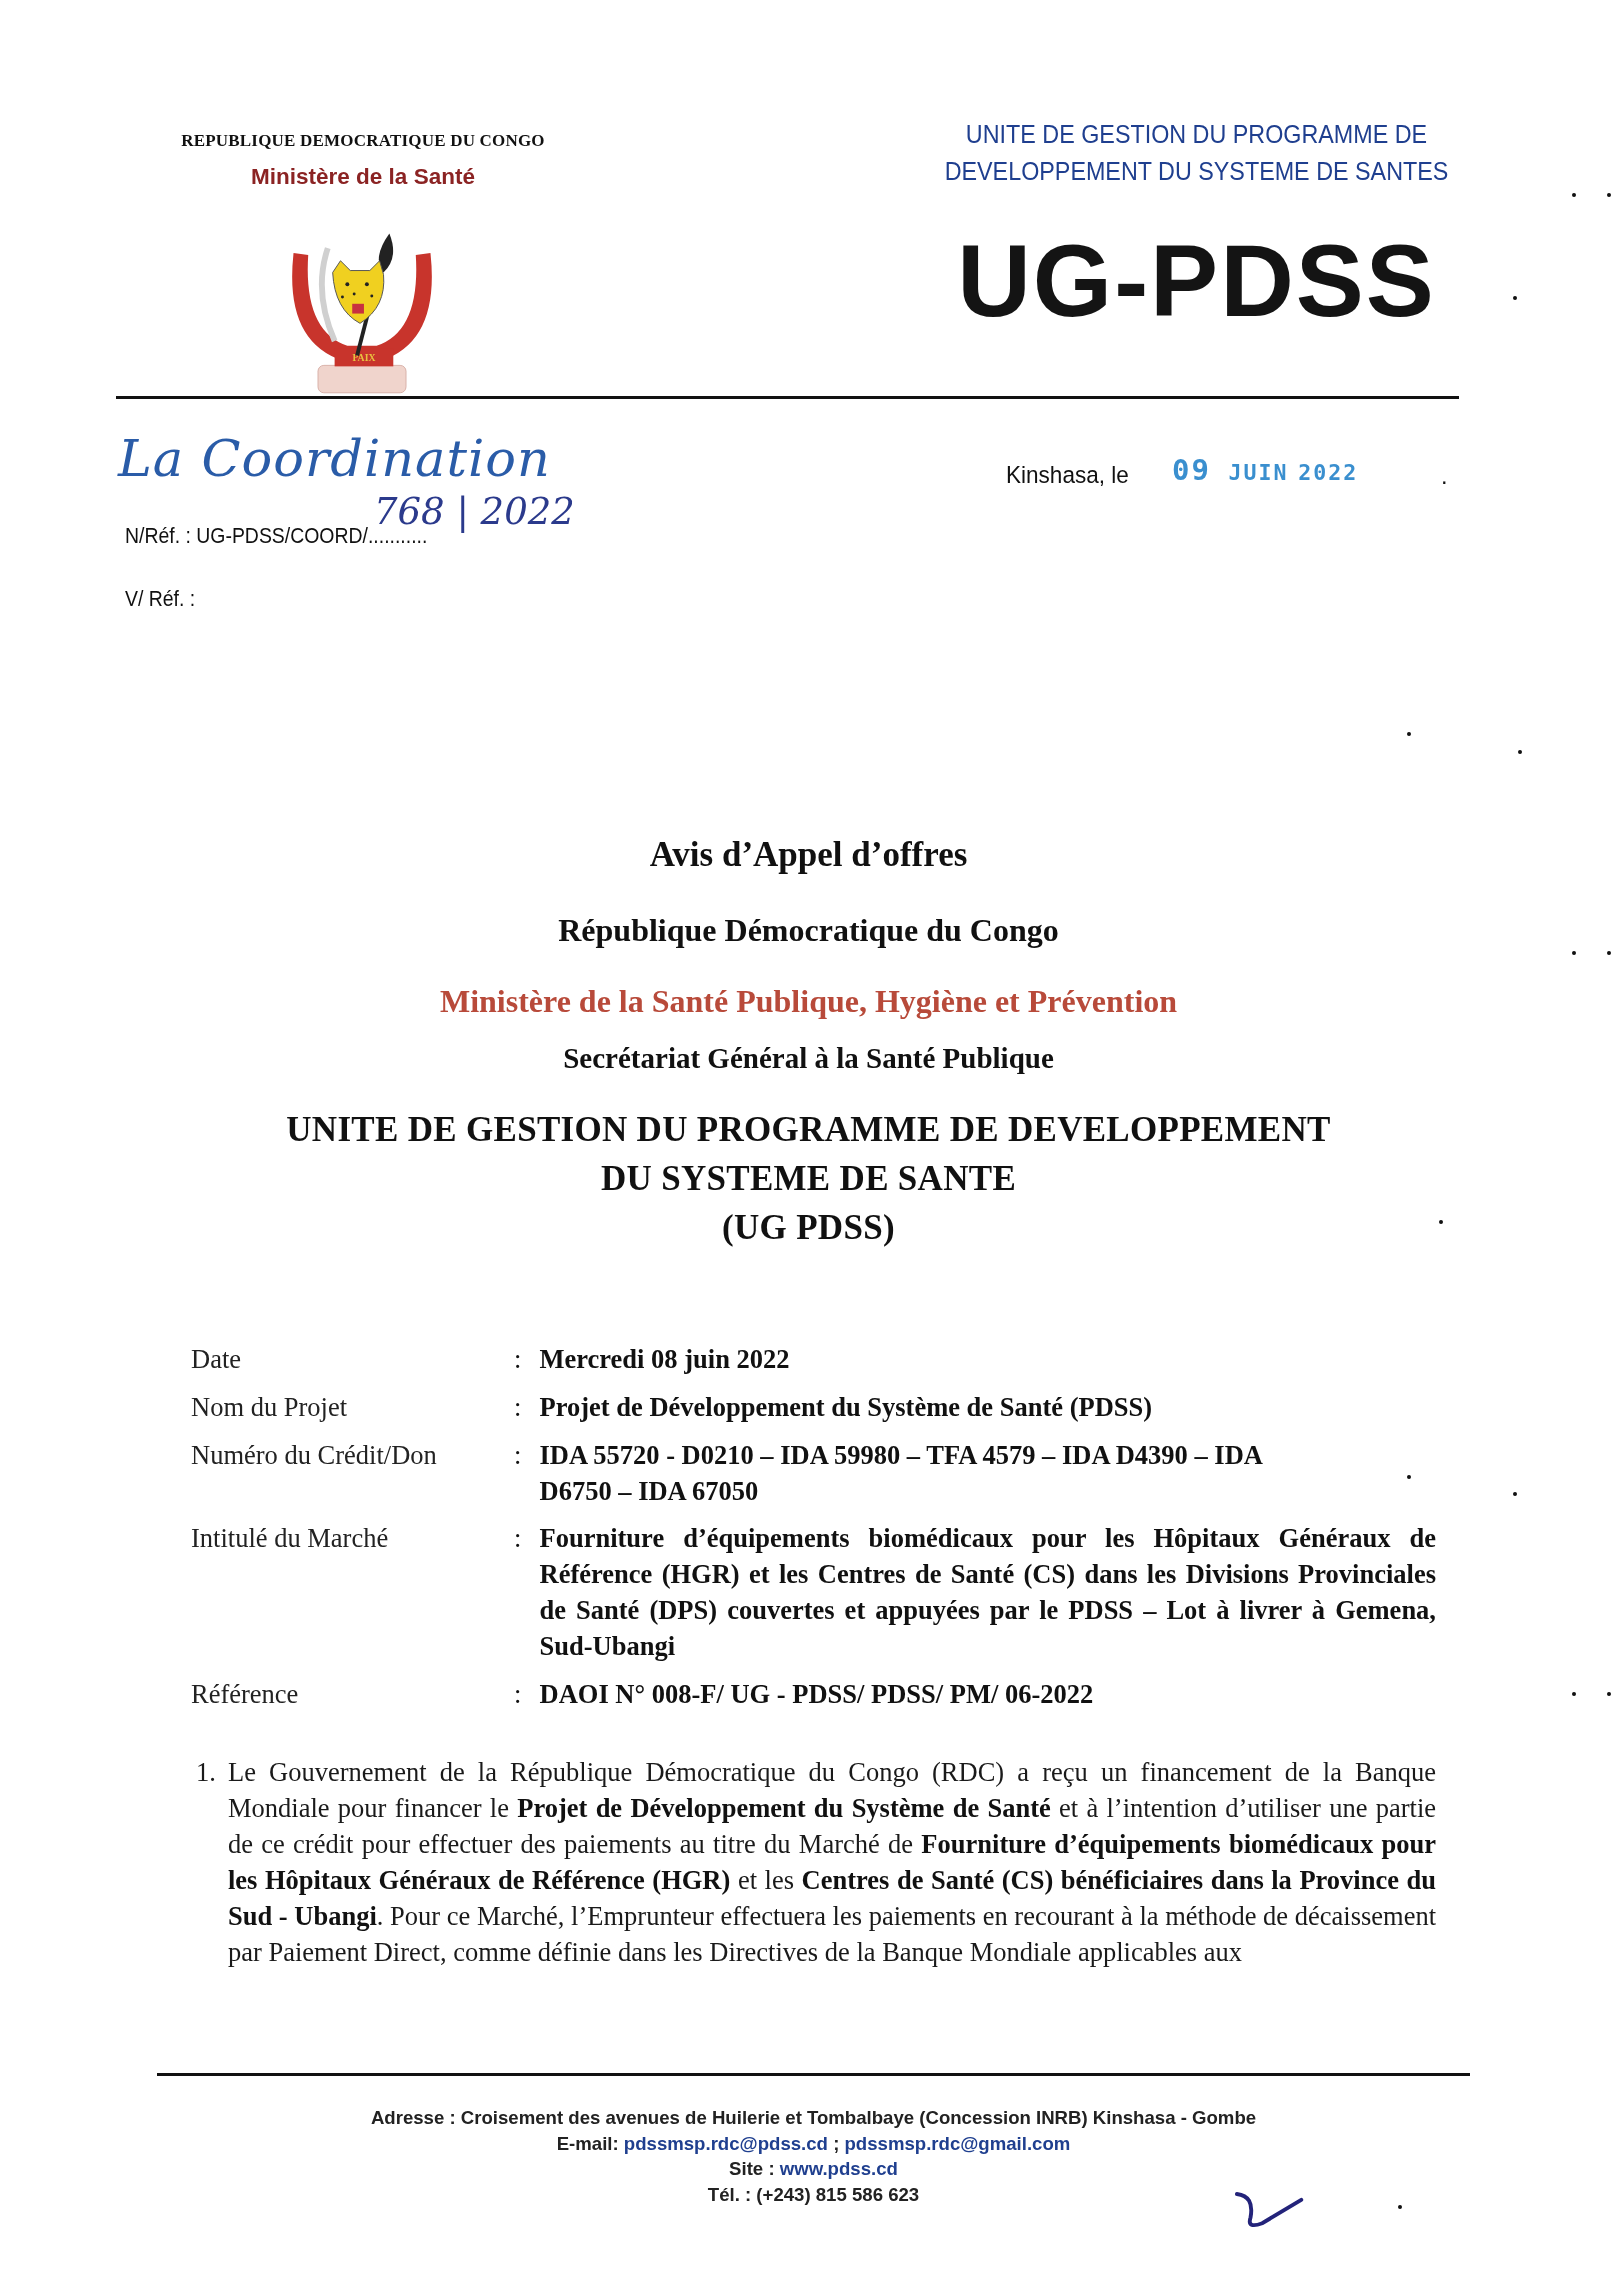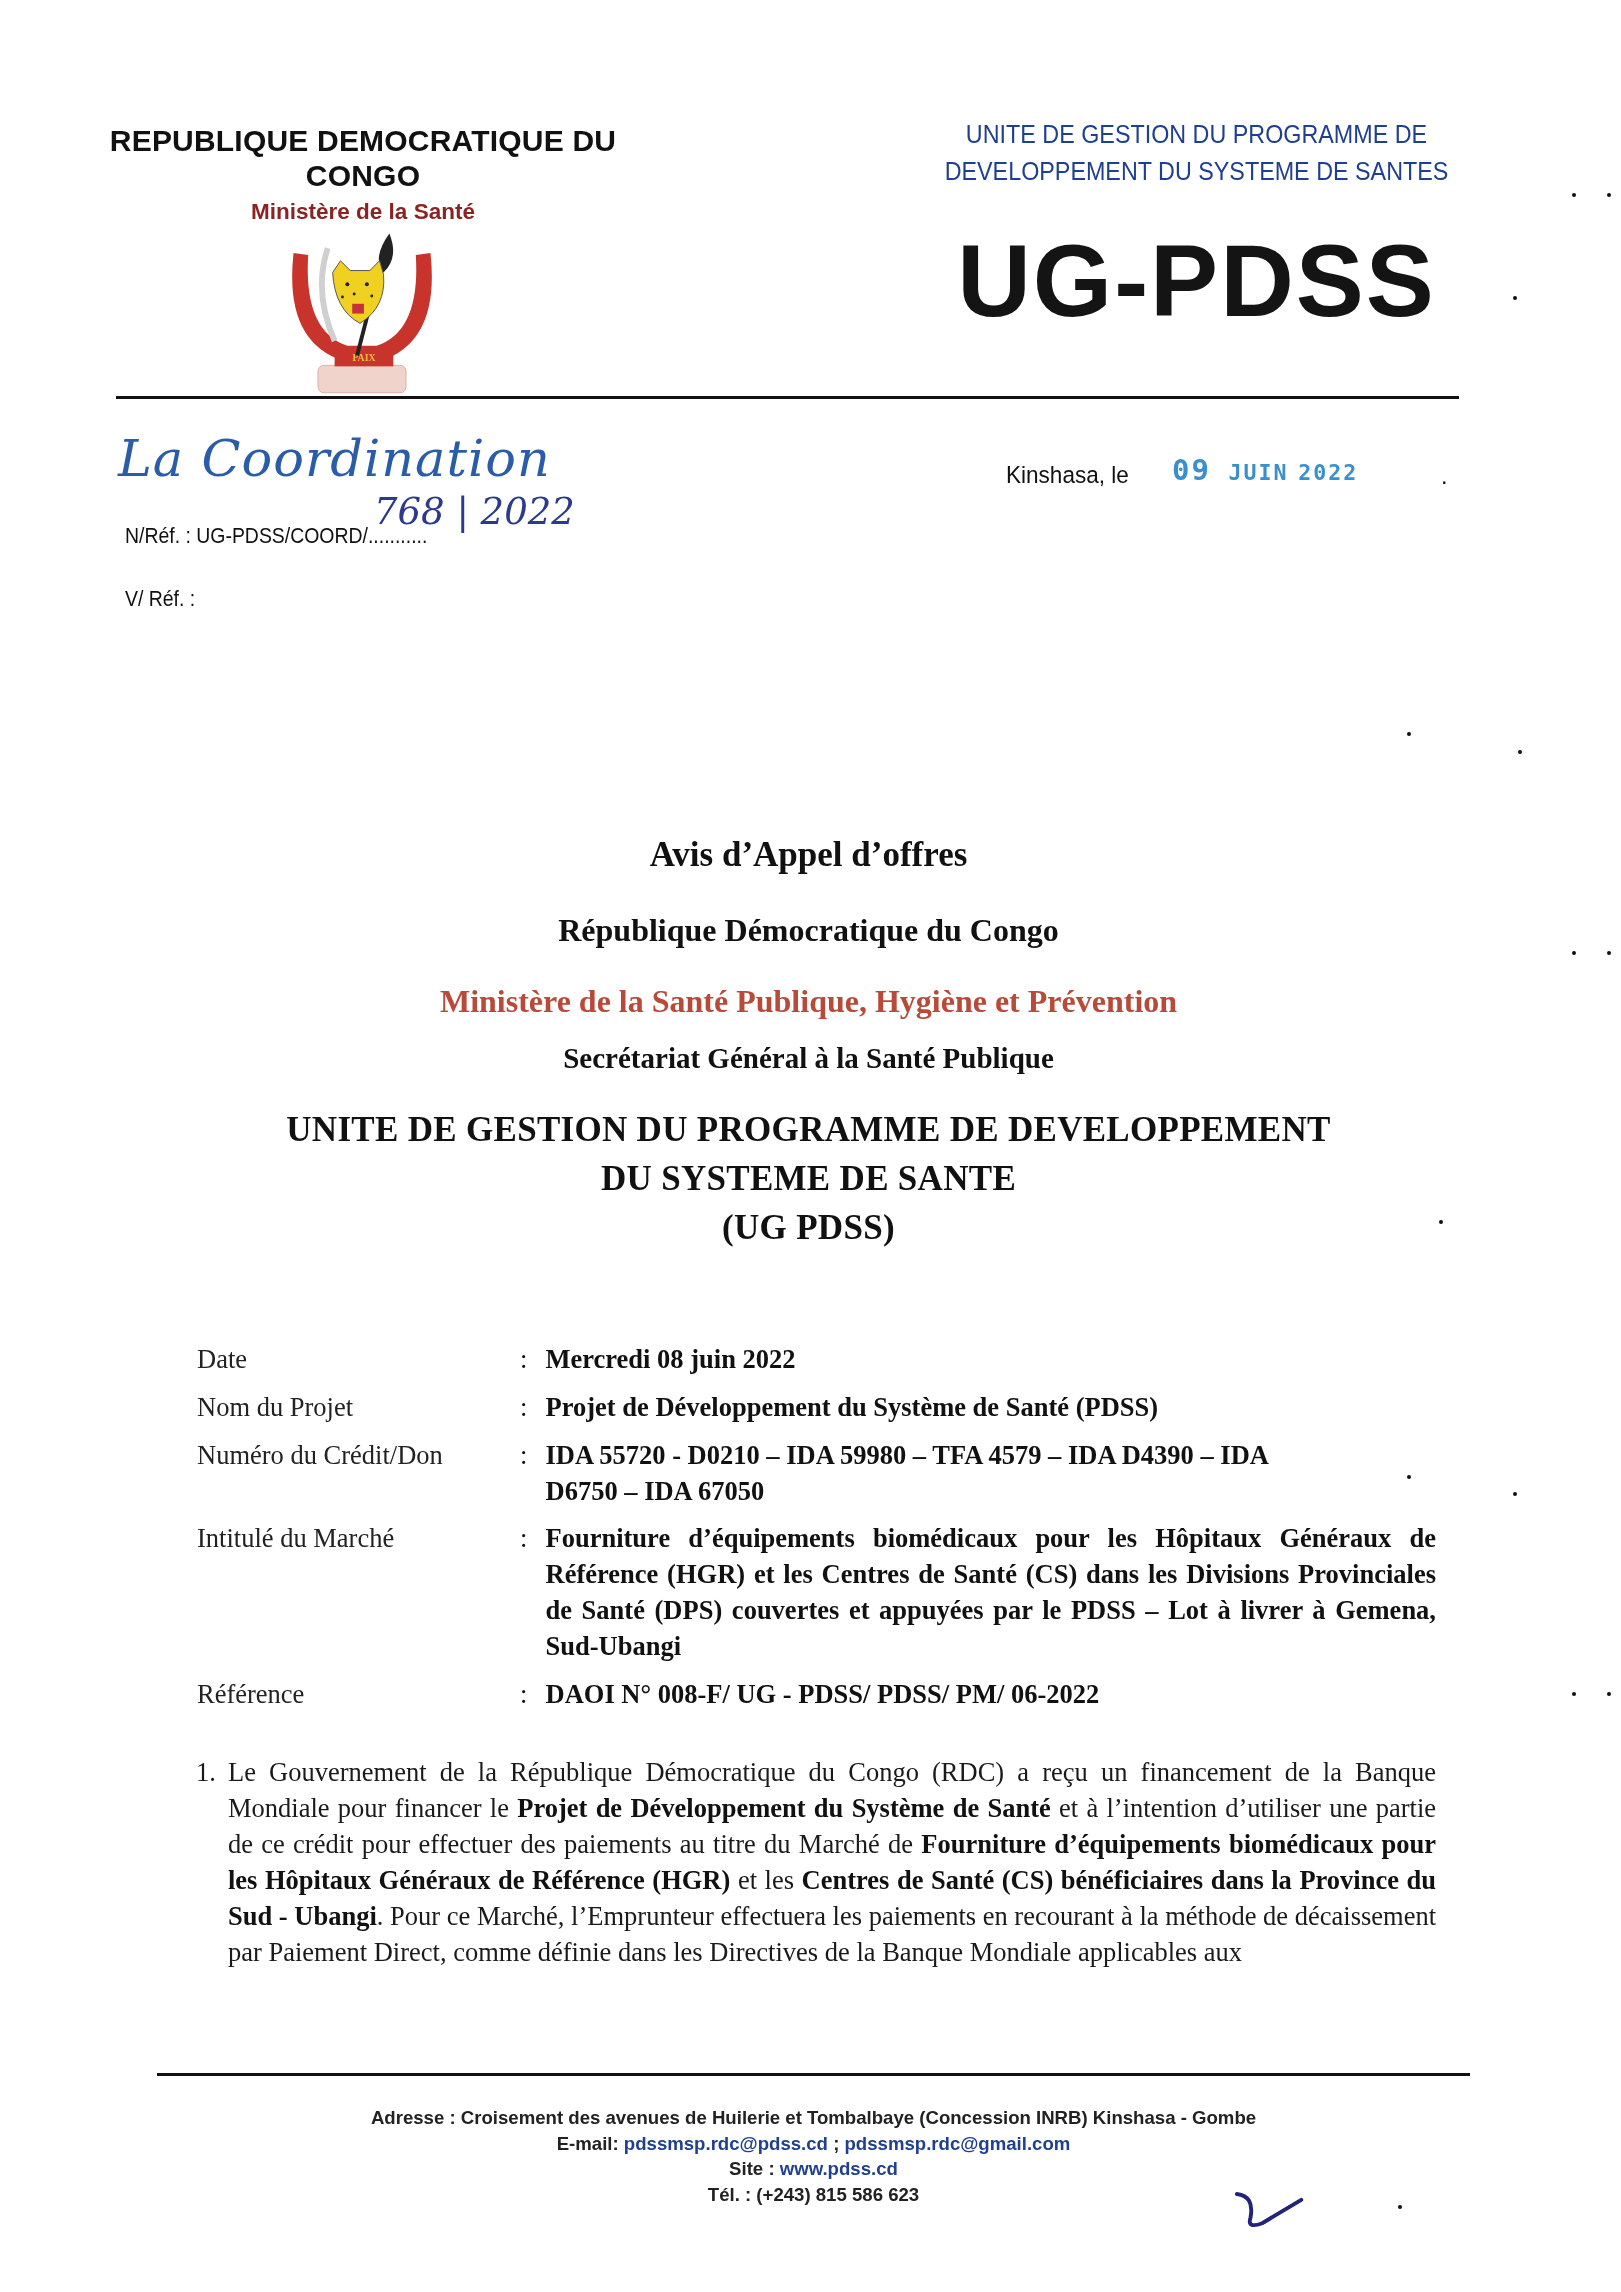--- a/index.html
+++ b/index.html
@@ -1,21 +1,21 @@
 <!DOCTYPE html>
 <html><head>
 <meta charset="utf-8">
 <style>
   html, body { margin: 0; padding: 0; background: #ffffff; }
   body { width: 1621px; height: 2293px; position: relative; overflow: hidden; font-family: "Liberation Serif", serif; color: #111; }
   .abs { position: absolute; }
 
   
   .hdr-left { left: 59px; top: 123px; width: 608px; text-align: center; font-family: "Liberation Sans", sans-serif; font-weight: bold; }
-  .hdr-left .country { font-size: 30px; letter-spacing: 0.2px; color: #111; line-height: 35px; }
+  .hdr-left .country { font-size: 17px; letter-spacing: 0.2px; color: #111; line-height: 35px; font-family: Liberation Serif, serif; }
   .hdr-left .ministry { font-size: 22.5px; color: #8b2323; line-height: 37px; }
   .hdr-left .secgen { font-size: 22.5px; color: #111; line-height: 31px; }
 
   .emblem { left: 274px; top: 233px; width: 176px; height: 167px; }
 
   
   .hdr-right { left: 863px; top: 116px; width: 667px; text-align: center; font-family: "Liberation Sans", sans-serif; }
   .hdr-right .unit { font-size: 26.5px; color: #1f3f8f; line-height: 37px; transform: scaleX(0.88); transform-origin: center; white-space: nowrap; }
   .hdr-right .acronym { font-size: 102px; font-weight: bold; color: #141414; line-height: 108px; margin-top: 37px; letter-spacing: 2px; }
 
@@ -34,21 +34,21 @@
   .title-block { left: 196px; top: 833px; width: 1225px; text-align: center; font-weight: bold; }
   .title-block .t1 { font-size: 35px; line-height: 43px; }
   .title-block .t2 { font-size: 28px; line-height: 35px; margin-top: 17.6px; }
   .title-block .t3 { font-size: 32px; line-height: 39px; margin-top: 35px; }
   .title-block .t4 { font-size: 32px; line-height: 39px; margin-top: 32px; color: #b84a3a; }
   .title-block .t5 { font-size: 29px; line-height: 35px; margin-top: 19.6px; }
   .title-block .t6 { font-size: 35px; line-height: 49px; margin-top: 29px; letter-spacing: 0.3px; }
 
   .info { left: 191px; top: 1341px; width: 1245px; font-size: 26.5px; line-height: 36px; }
   .info-row { display: flex; margin-bottom: 11.8px; }
-  .info-row .lbl { width: 323px; flex: none; color: #222; margin-left: 6px; }
+  .info-row .lbl { width: 323px; flex: none; color: #222; }
   .info-row .colon { width: 25.5px; flex: none; }
   .info-row .val { flex: 1; font-weight: bold; text-align: justify; }
 
   .para { left: 196px; top: 1754px; width: 1240px; font-size: 26.5px; line-height: 36px; text-align: justify; color: #1a1a1a; }
   .para .num { position: absolute; left: 0; top: 0; }
   .para .body { margin-left: 32px; }
   .para b { color: #111; }
 
   .rule-bottom { left: 157px; top: 2073px; width: 1313px; height: 2.9px; background: #111; }
 

